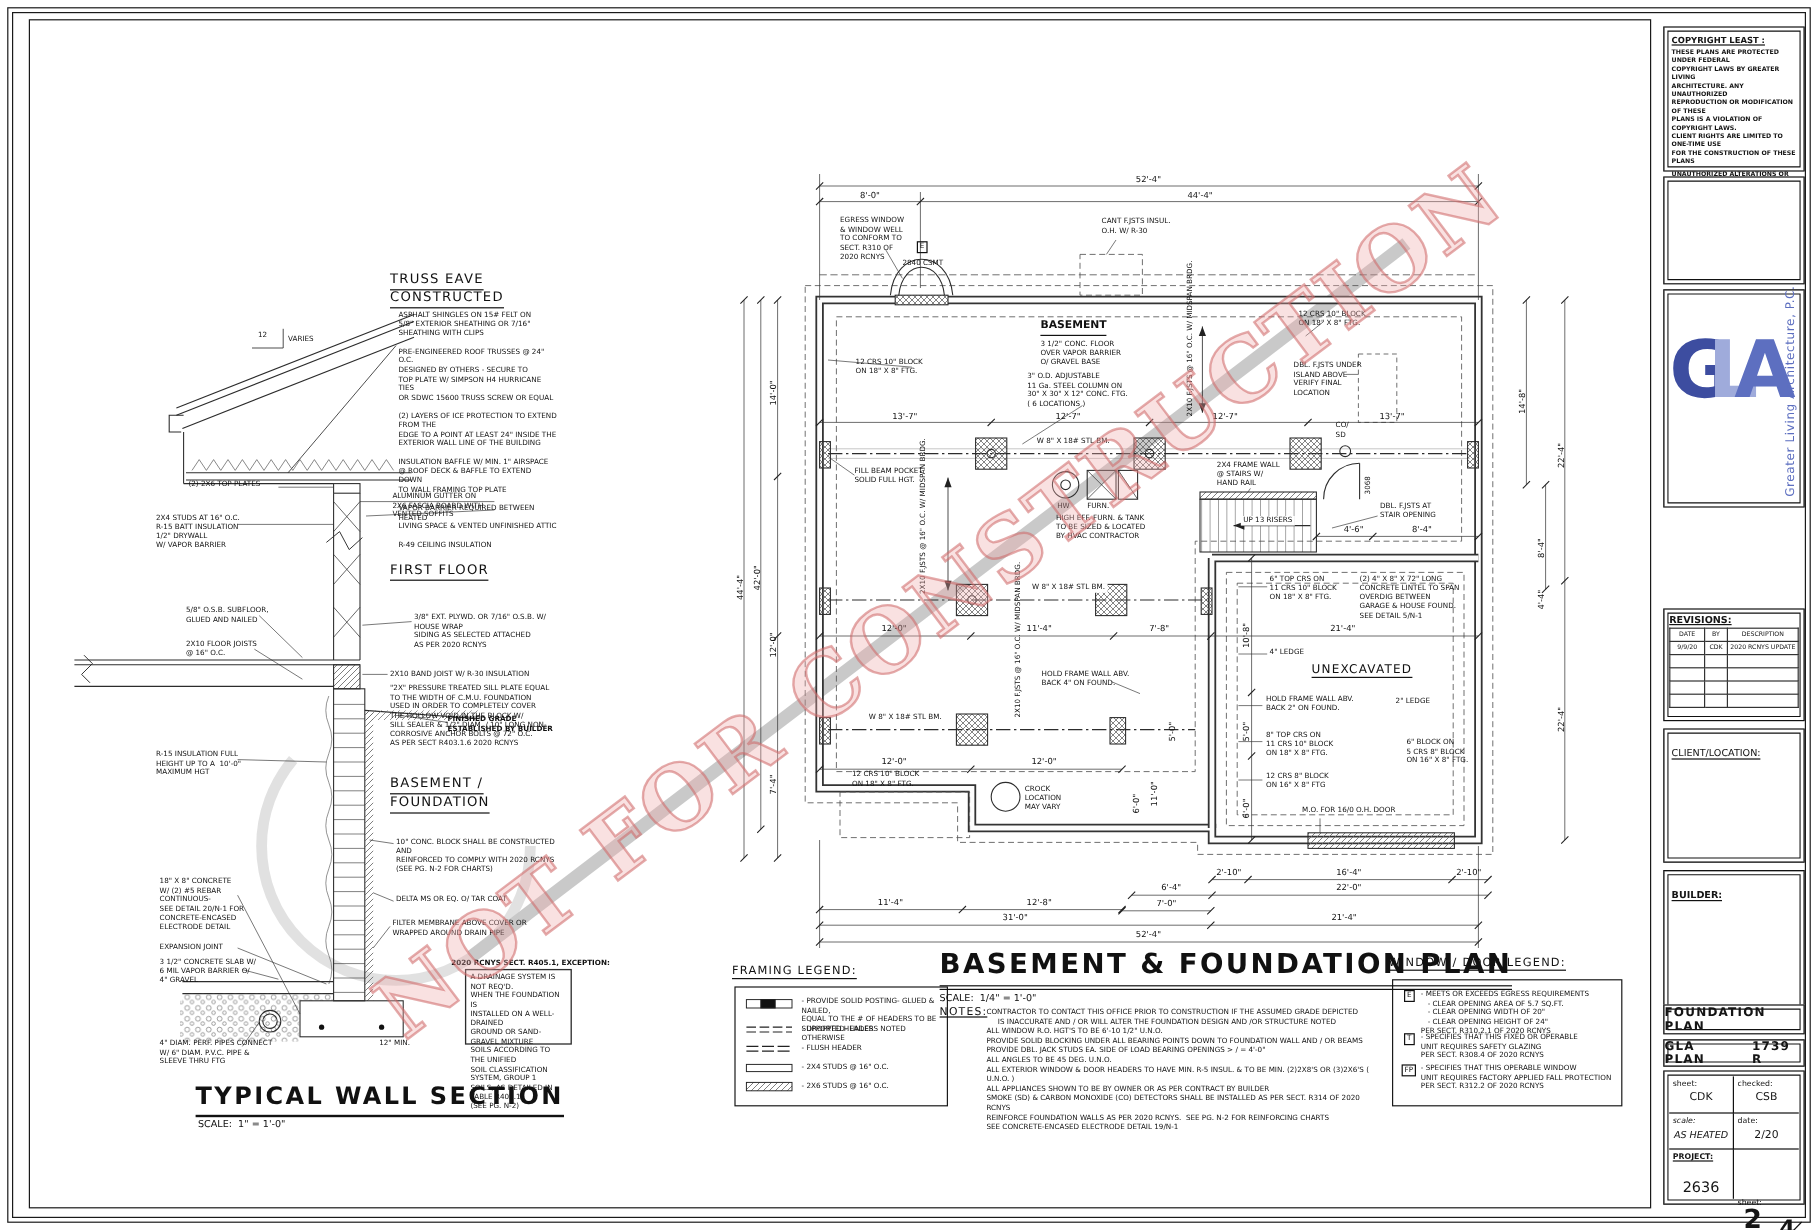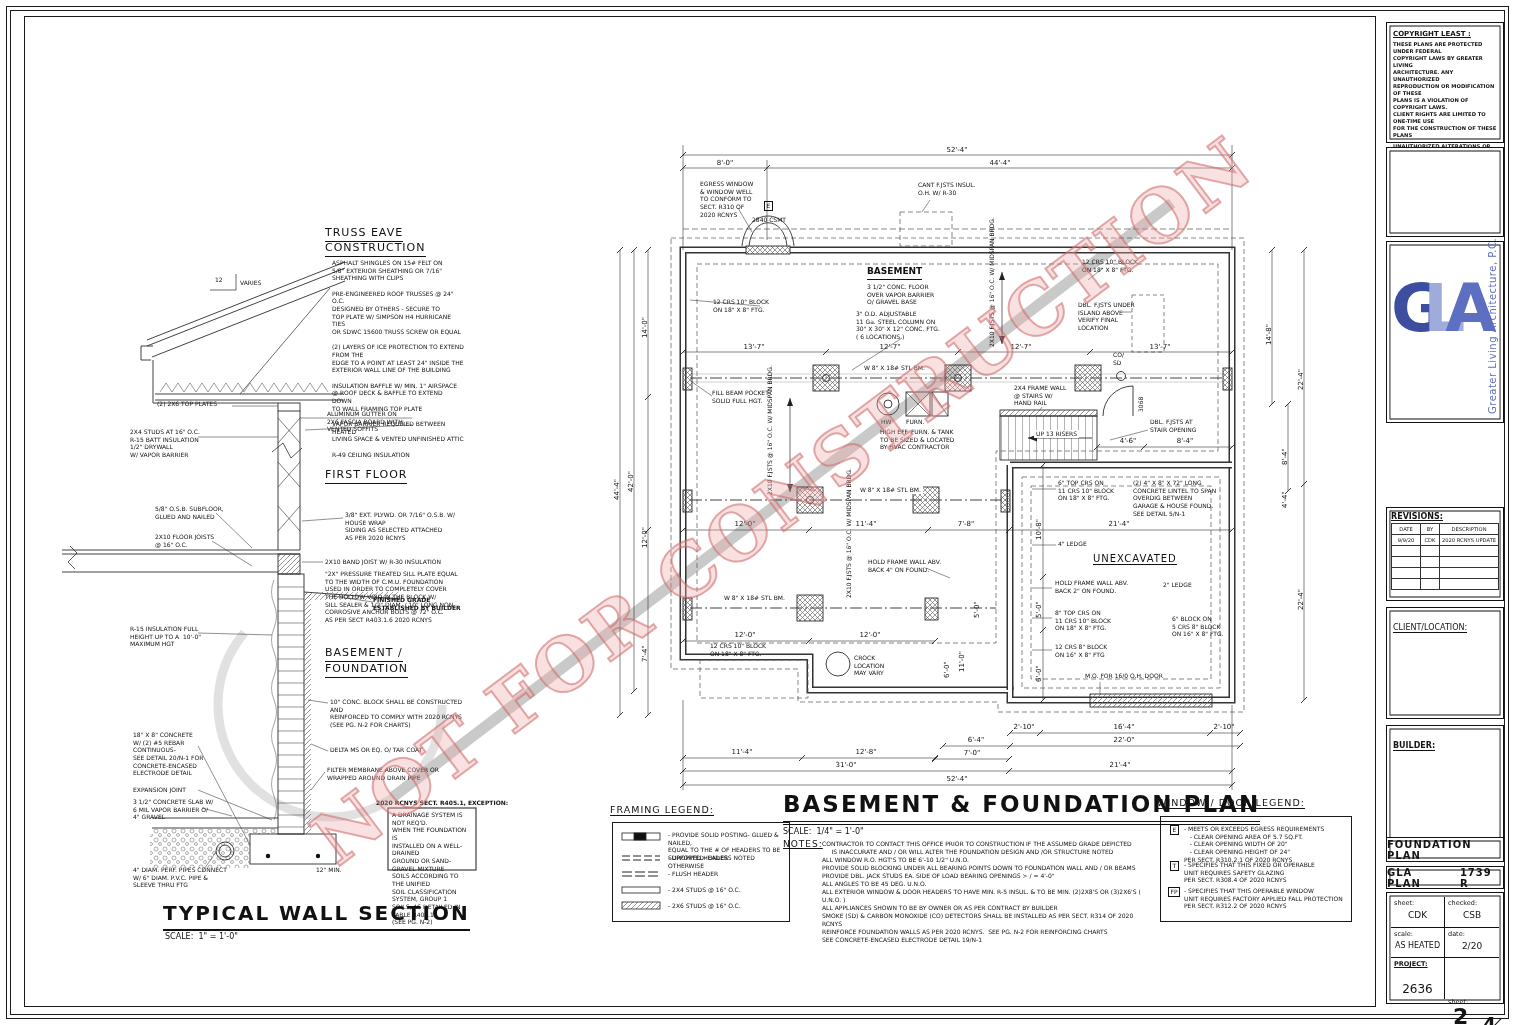--- a/index.html
+++ b/index.html
@@ -294,21 +294,21 @@
       <path d="M622,856 h8 m3,0 h8 m3,0 h8 m3,0 h5 M622,860 h8 m3,0 h8 m3,0 h8 m3,0 h5" stroke-width="1"></path>
       <path d="M622,872 h10 m3,0 h10 m3,0 h10 M622,876 h10 m3,0 h10 m3,0 h10" stroke-width="1"></path>
       <rect x="622" y="887" width="38" height="6"></rect>
       <rect x="622" y="902" width="38" height="7" fill="url(#h45)"></rect>
     </g>
   </svg>
 
   <div class="wm">NOT FOR CONSTRUCTION</div>
 
   <div class="lbl" style="left:325px;top:226px;"><span class="h2">TRUSS EAVE</span></div>
-  <div class="lbl" style="left:325px;top:241px;"><span class="h2">CONSTRUCTION</span></div>
+  <div class="lbl" style="left:325px;top:241px;"><span class="h2">CONSTRUCTED</span></div>
   <div class="lbl s6" style="left:332px;top:259px;width:132px;">ASPHALT SHINGLES ON 15# FELT ON
 5/8" EXTERIOR SHEATHING OR 7/16"
 SHEATHING WITH CLIPS
 
 PRE-ENGINEERED ROOF TRUSSES @ 24" O.C.
 DESIGNED BY OTHERS - SECURE TO
 TOP PLATE W/ SIMPSON H4 HURRICANE TIES
 OR SDWC 15600 TRUSS SCREW OR EQUAL
 
 (2) LAYERS OF ICE PROTECTION TO EXTEND FROM THE
@@ -649,21 +649,21 @@
   <div class="dbox" style="top:892px;height:112px;">
     <div style="position:absolute;left:4px;top:4px;right:4px;bottom:4px;">
       <div style="position:absolute;left:0;top:0;width:50%;height:30%;border-right:1px solid #111;border-bottom:1px solid #111;box-sizing:border-box;padding:2px 3px;">
         <div class="tb-lab">sheet:</div>
         <div class="tb-val">CDK</div>
       </div>
       <div style="position:absolute;left:50%;top:0;width:50%;height:30%;border-bottom:1px solid #111;box-sizing:border-box;padding:2px 3px;">
         <div class="tb-lab">checked:</div>
         <div class="tb-val">CSB</div>
       </div>
-      <div style="position:absolute;left:0;top:30%;width:50%;height:30%;border-right:1px solid #111;border-bottom:1px solid #111;box-sizing:border-box;padding:2px 3px;">
+      <div style="position:absolute;left:0;top:30%;width:50%;height:30%;border-right:1px solid #111;border-bottom:1px solid #111;box-sizing:border-box;padding:2px 3px;font-style:italic;">
         <div class="tb-lab">scale:</div>
         <div class="tb-val" style="font-size:8px;">AS HEATED</div>
       </div>
       <div style="position:absolute;left:50%;top:30%;width:50%;height:30%;border-bottom:1px solid #111;box-sizing:border-box;padding:2px 3px;">
         <div class="tb-lab">date:</div>
         <div class="tb-val">2/20</div>
       </div>
       <div style="position:absolute;left:0;top:60%;width:50%;height:40%;border-right:1px solid #111;box-sizing:border-box;padding:2px 3px;">
         <div class="tb-lab" style="font-weight:bold;text-decoration:underline;">PROJECT:</div>
         <div style="font-size:12px;margin-top:14px;text-align:center;">2636</div>

